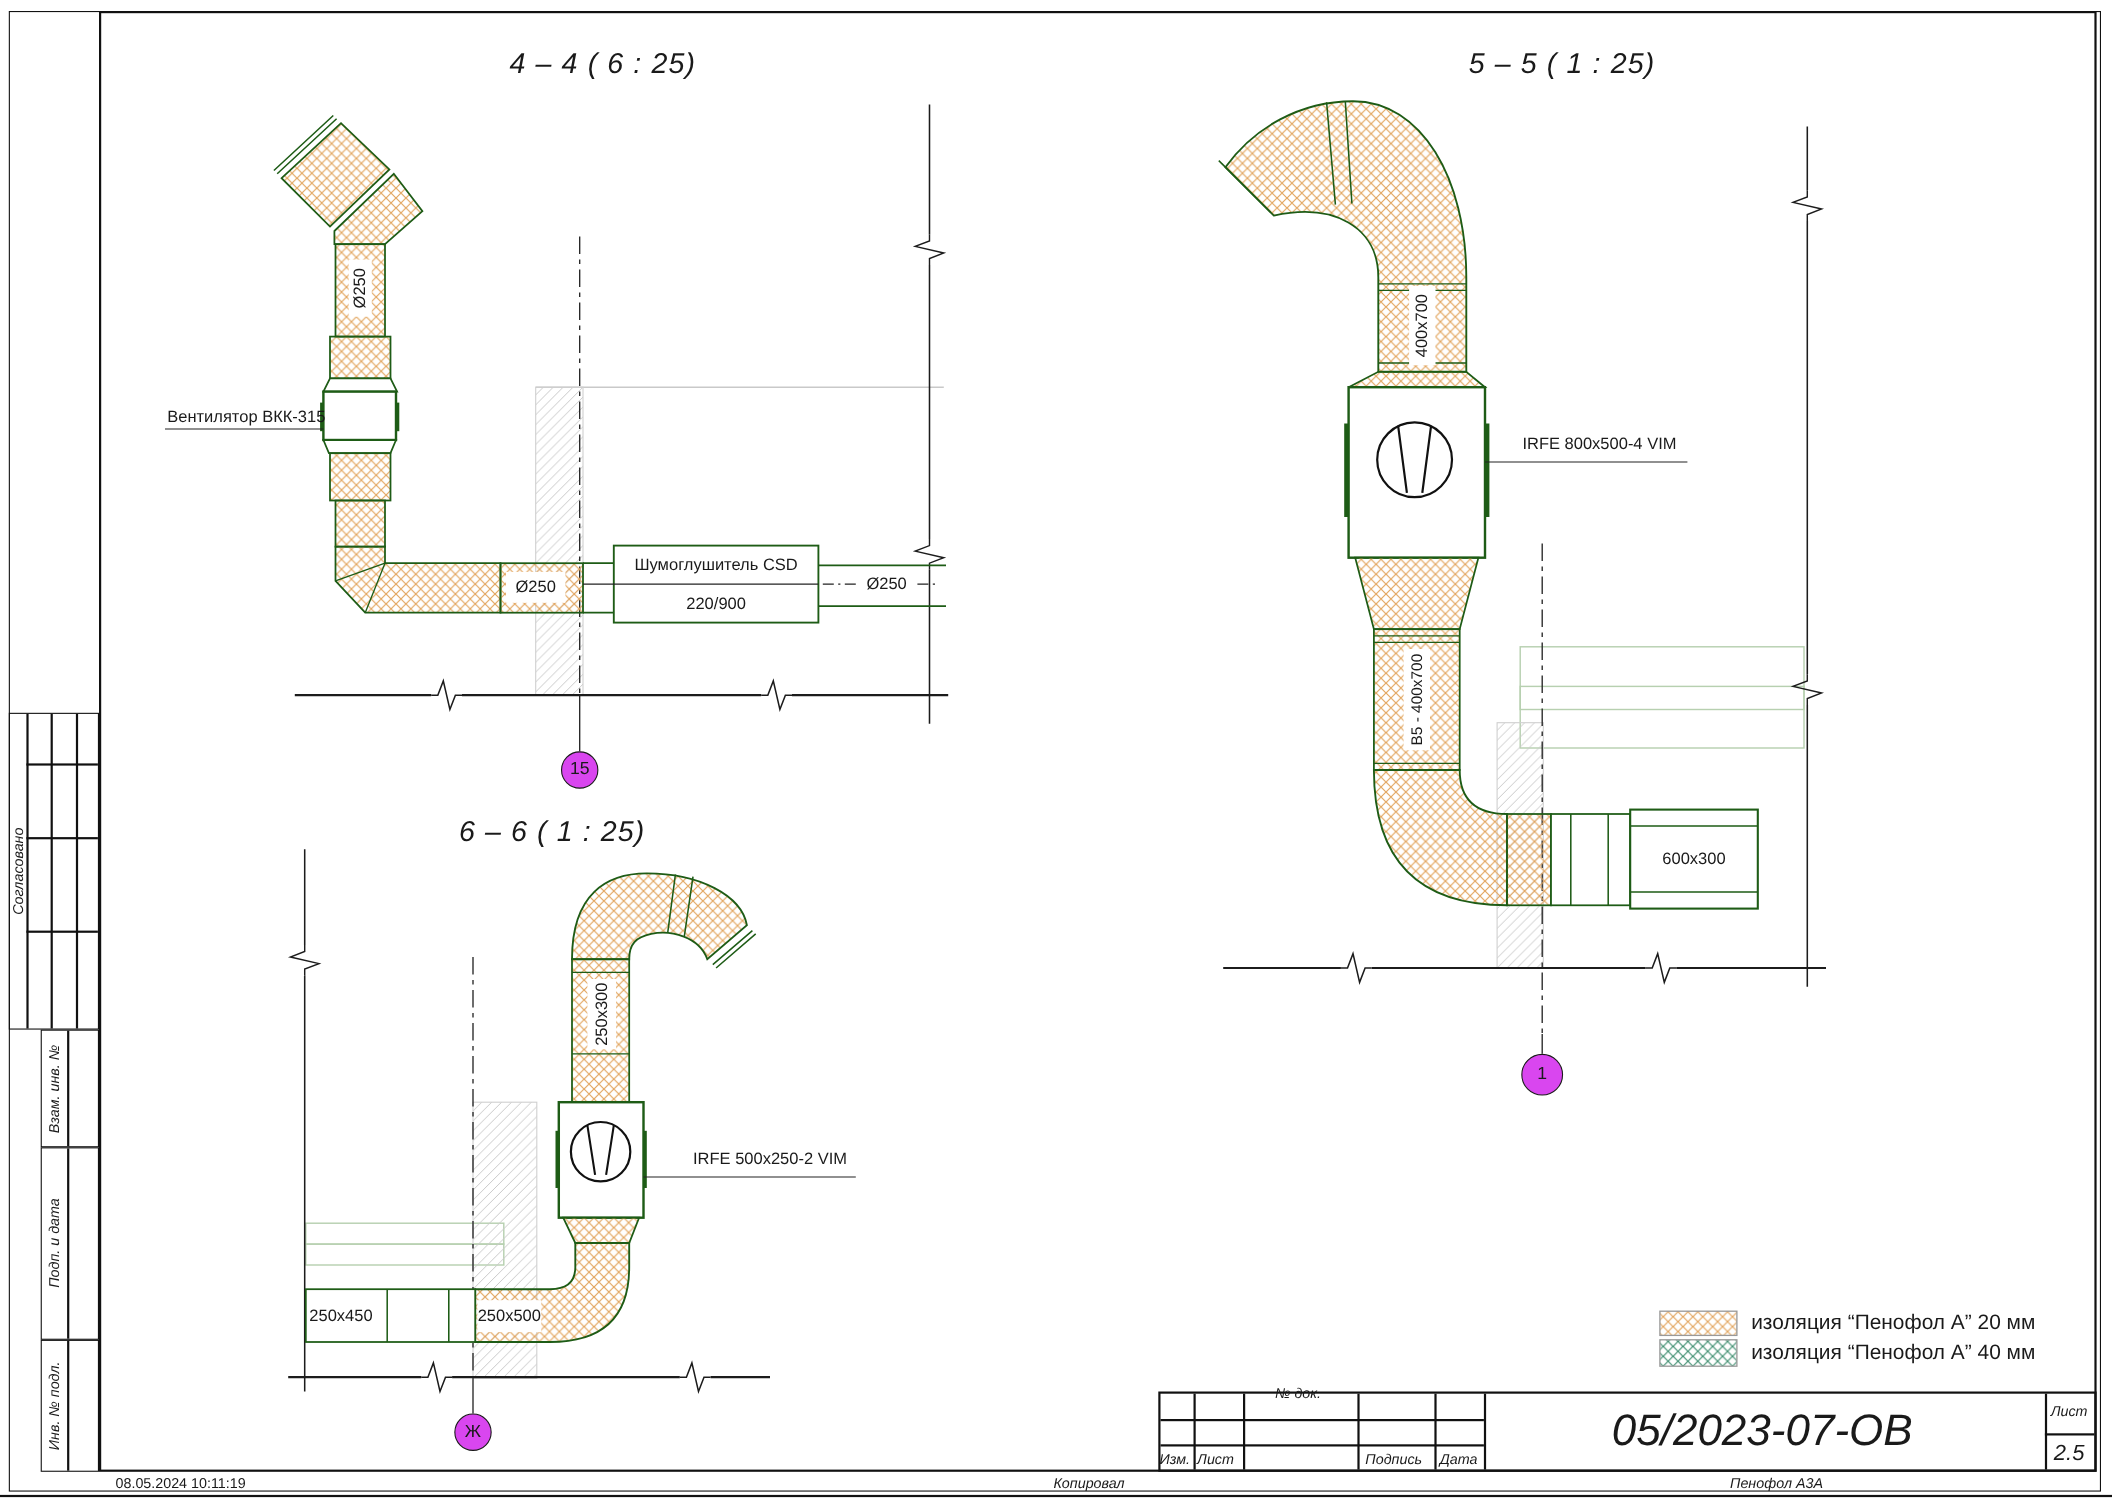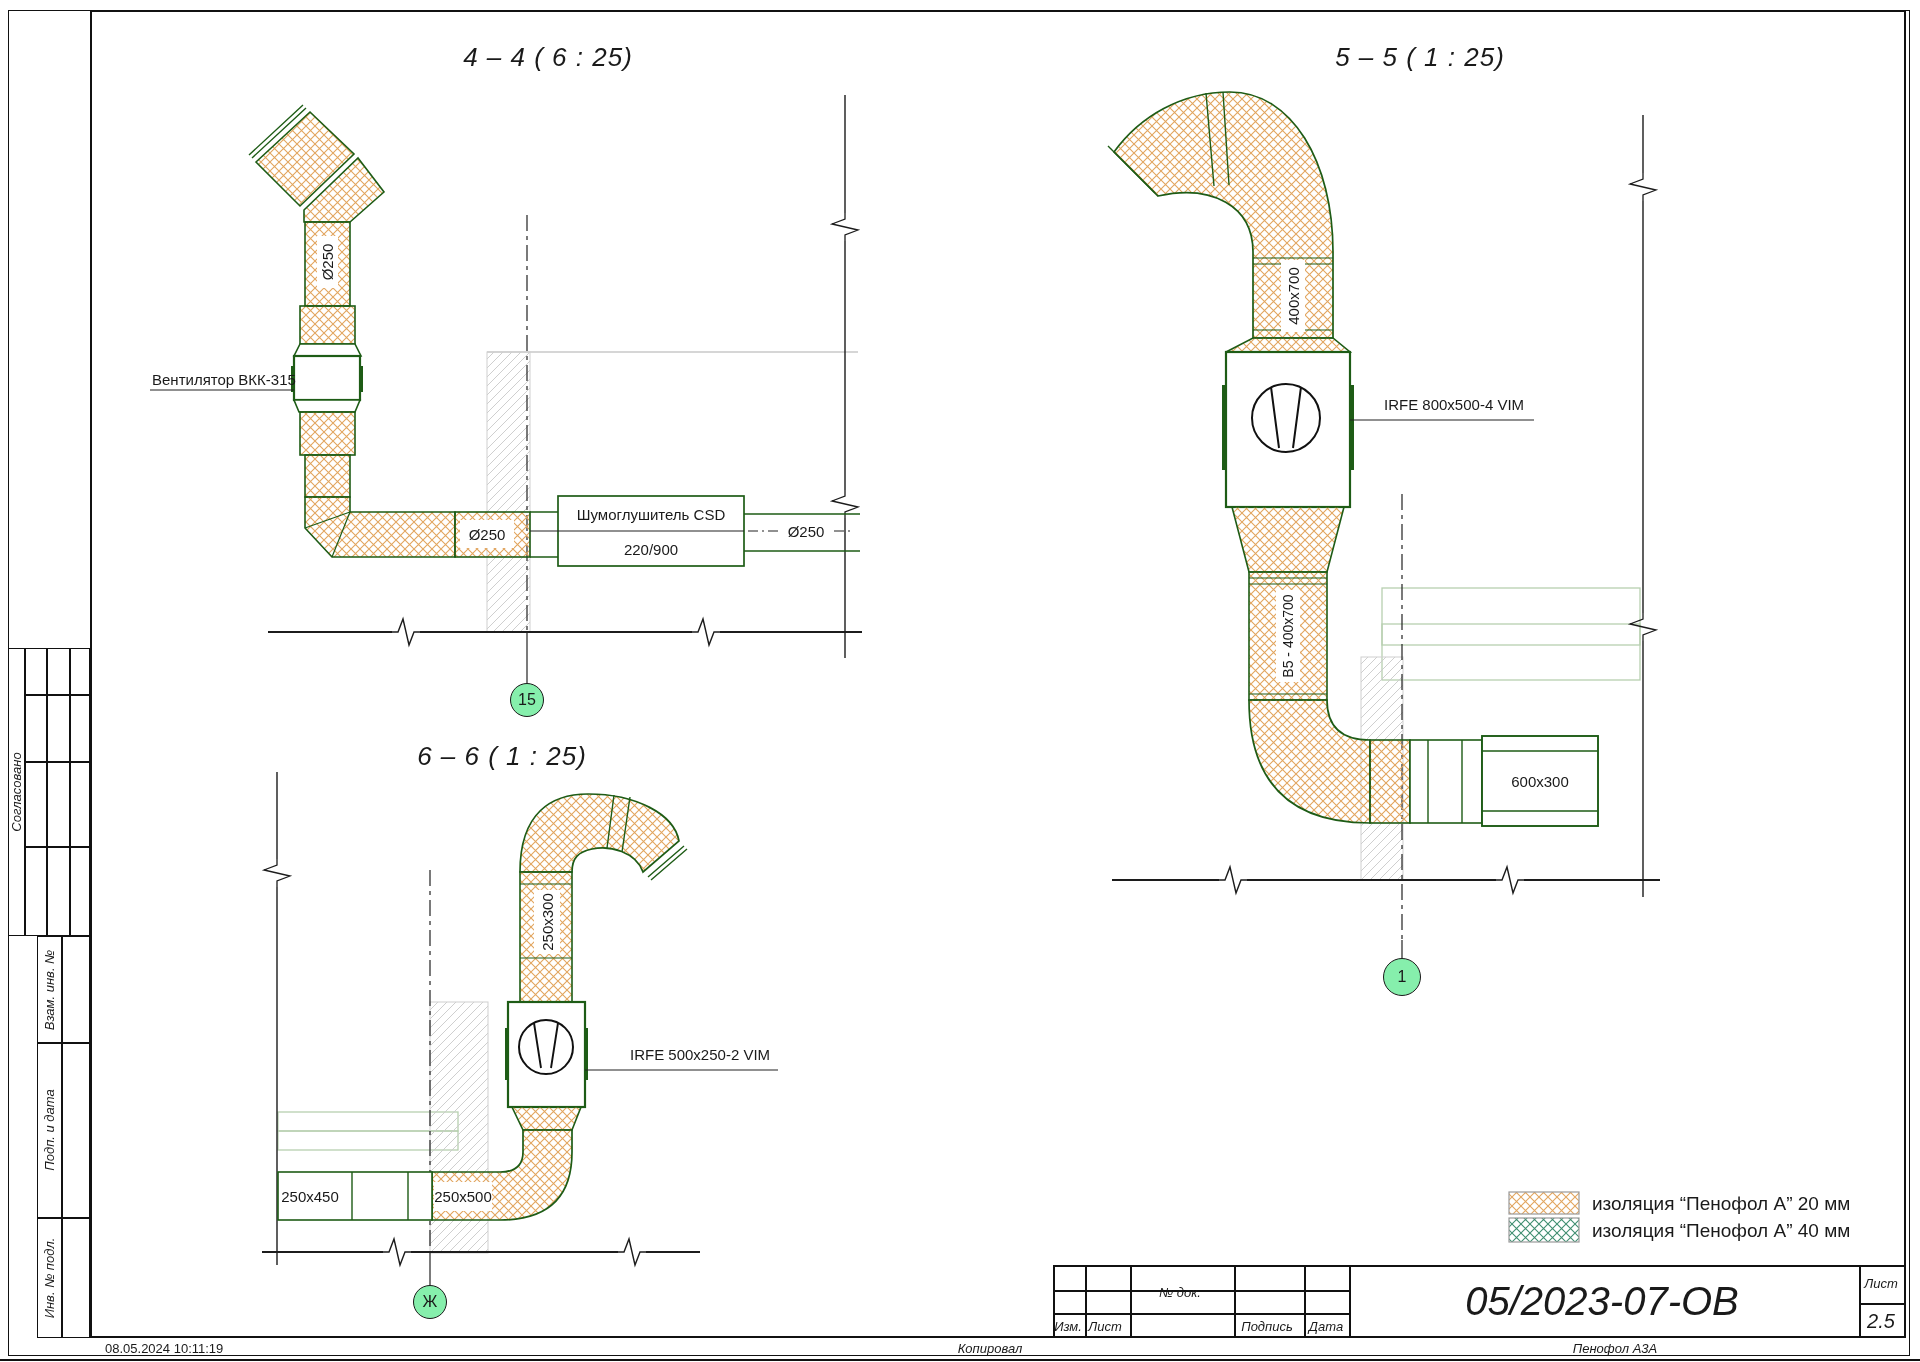--- a/index.html
+++ b/index.html
@@ -6,21 +6,21 @@
   #sheet{position:relative;width:1920px;height:1362px;background:#fff;
          font-family:"Liberation Sans",sans-serif;color:#1a1a1a;overflow:hidden}
   svg{position:absolute;left:0;top:0}
   .lbl{position:absolute;transform:translate(-50%,-50%);white-space:nowrap;font-size:15px;line-height:1}
   .lbl-l{position:absolute;transform:translate(0,-50%);white-space:nowrap;font-size:15px;line-height:1}
   .rot{transform:translate(-50%,-50%) rotate(-90deg)}
   .title{font-size:26px;font-style:italic;letter-spacing:1px;font-weight:500}
   .small{font-size:13px;font-style:italic}
   .leg{font-size:19px}
   .axis{position:absolute;transform:translate(-50%,-50%);border:1.7px solid #1a1a1a;border-radius:50%;
-        background:#86efac;display:flex;align-items:center;justify-content:center;font-size:16px;box-sizing:border-box}
+        background:#d946ef;display:flex;align-items:center;justify-content:center;font-size:16px;box-sizing:border-box}
   .frame{position:absolute;border:1.6px solid #111;box-sizing:border-box;background:transparent}
   .thick{border-width:2px}
   .vl{position:absolute;top:0;bottom:0;width:1.5px;background:#111}
   .hl{position:absolute;height:1.5px;background:#111}
 </style>
 </head>
 <body>
 
 <div id="sheet">
 
@@ -197,21 +197,21 @@
     <div class="vl" style="left:179px"></div>
     <div class="vl" style="left:249px"></div>
     <div class="vl" style="left:294px;width:2px"></div>
     <div class="vl" style="left:804px;width:2px"></div>
     <div class="hl" style="left:0;width:294px;top:23px"></div>
     <div class="hl" style="left:0;width:294px;top:46px"></div>
     <div class="hl" style="left:804px;right:0;top:36px"></div>
   </div>
   <div class="lbl small" style="left:1068px;top:1326px">Изм.</div>
   <div class="lbl small" style="left:1105px;top:1326px">Лист</div>
-  <div class="lbl small" style="left:1180px;top:1292px">№ док.</div>
+  <div class="lbl small" style="left:1180px;top:1266px">№ док.</div>
   <div class="lbl small" style="left:1267px;top:1326px">Подпись</div>
   <div class="lbl small" style="left:1326px;top:1326px">Дата</div>
   <div class="lbl" style="left:1602px;top:1301px;font-size:40px;font-style:italic">05/2023-07-ОВ</div>
   <div class="lbl small" style="left:1881px;top:1283px">Лист</div>
   <div class="lbl" style="left:1881px;top:1321px;font-size:20px;font-style:italic">2.5</div>
 
   <div class="lbl-l" style="left:105px;top:1348px;font-size:13px">08.05.2024 10:11:19</div>
   <div class="lbl small" style="left:990px;top:1348px">Копировал</div>
   <div class="lbl small" style="left:1615px;top:1348px">Пенофол А3А</div>
 

